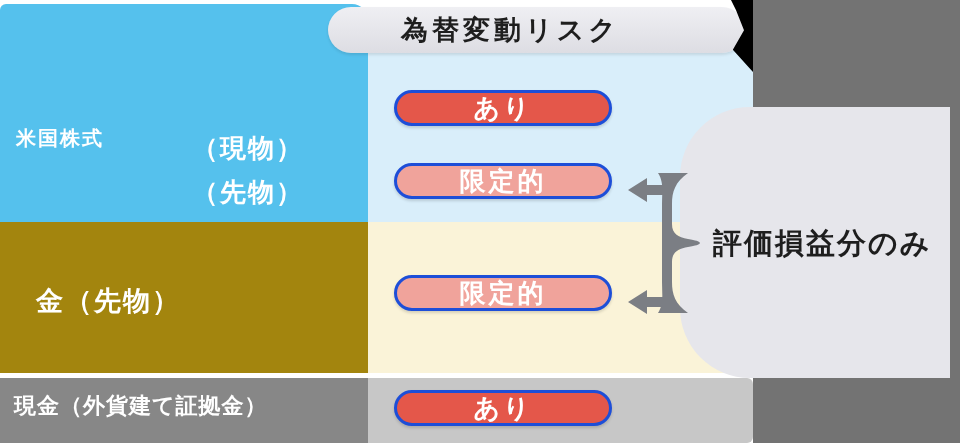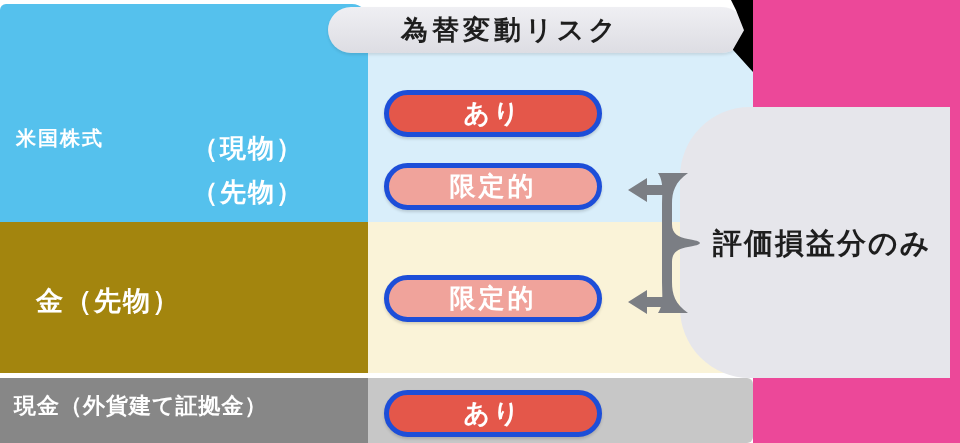--- a/index.html
+++ b/index.html
@@ -1,17 +1,17 @@
 <!DOCTYPE html>
 <html><head>
 <meta charset="utf-8">
 <style>
   html,body{margin:0;padding:0;background:#000;}
   body{font-family:"Liberation Sans","DejaVu Sans",sans-serif;}
-  #stage{position:relative;width:960px;height:443px;background:#ec4899;overflow:hidden;}
+  #stage{position:relative;width:960px;height:443px;background:#737373;overflow:hidden;}
   #stage *{position:absolute;box-sizing:border-box;}
 
   .white-base{left:0;top:0;width:753px;height:443px;background:#fff;}
 
   
   .blk-us{left:0;top:4px;width:368px;height:218px;background:#55c1ed;border-radius:6px 16px 0 0;}
   .blk-gold{left:0;top:222px;width:368px;height:151px;background:#a3850e;}
   .blk-cash{left:0;top:378px;width:368px;height:65px;background:#878787;}
 
   
@@ -29,21 +29,21 @@
       display:flex;align-items:center;justify-content:center;padding-right:52px;
       box-shadow:0 2px 3px rgba(0,0,0,0.10);}
   .header-bubble span{position:static;font-size:27px;font-weight:600;color:#1e1e1e;letter-spacing:4px;}
 
   
   .callout-bubble{left:680px;top:107px;width:270px;height:271px;background:#e6e6eb;
       border-radius:70px 0 0 70px;}
   .callout-label{left:713px;top:224px;font-size:29px;font-weight:600;color:#1e1e1e;letter-spacing:2px;white-space:nowrap;font-family:Liberation Mono, monospace;}
 
   
-  .pill{left:384px;width:218px;height:47px;border-radius:24px;border:5px solid #1d4ed8;
+  .pill{left:394px;width:218px;height:36px;border-radius:24px;border:3px solid #1d4ed8;
         display:flex;align-items:center;justify-content:center;
         box-shadow:0 2px 3px rgba(0,0,0,0.15);}
   .pill span{position:static;color:#fff;font-size:26px;font-weight:600;letter-spacing:3px;}
   .pill-1{top:90px;background:#e4574a;}
   .pill-2{top:163px;background:#f0a39b;}
   .pill-3{top:275px;background:#f0a39b;}
   .pill-4{top:390px;background:#e4574a;}
 
   
   .lbl{color:#fff;font-weight:600;white-space:nowrap;letter-spacing:2px;}

